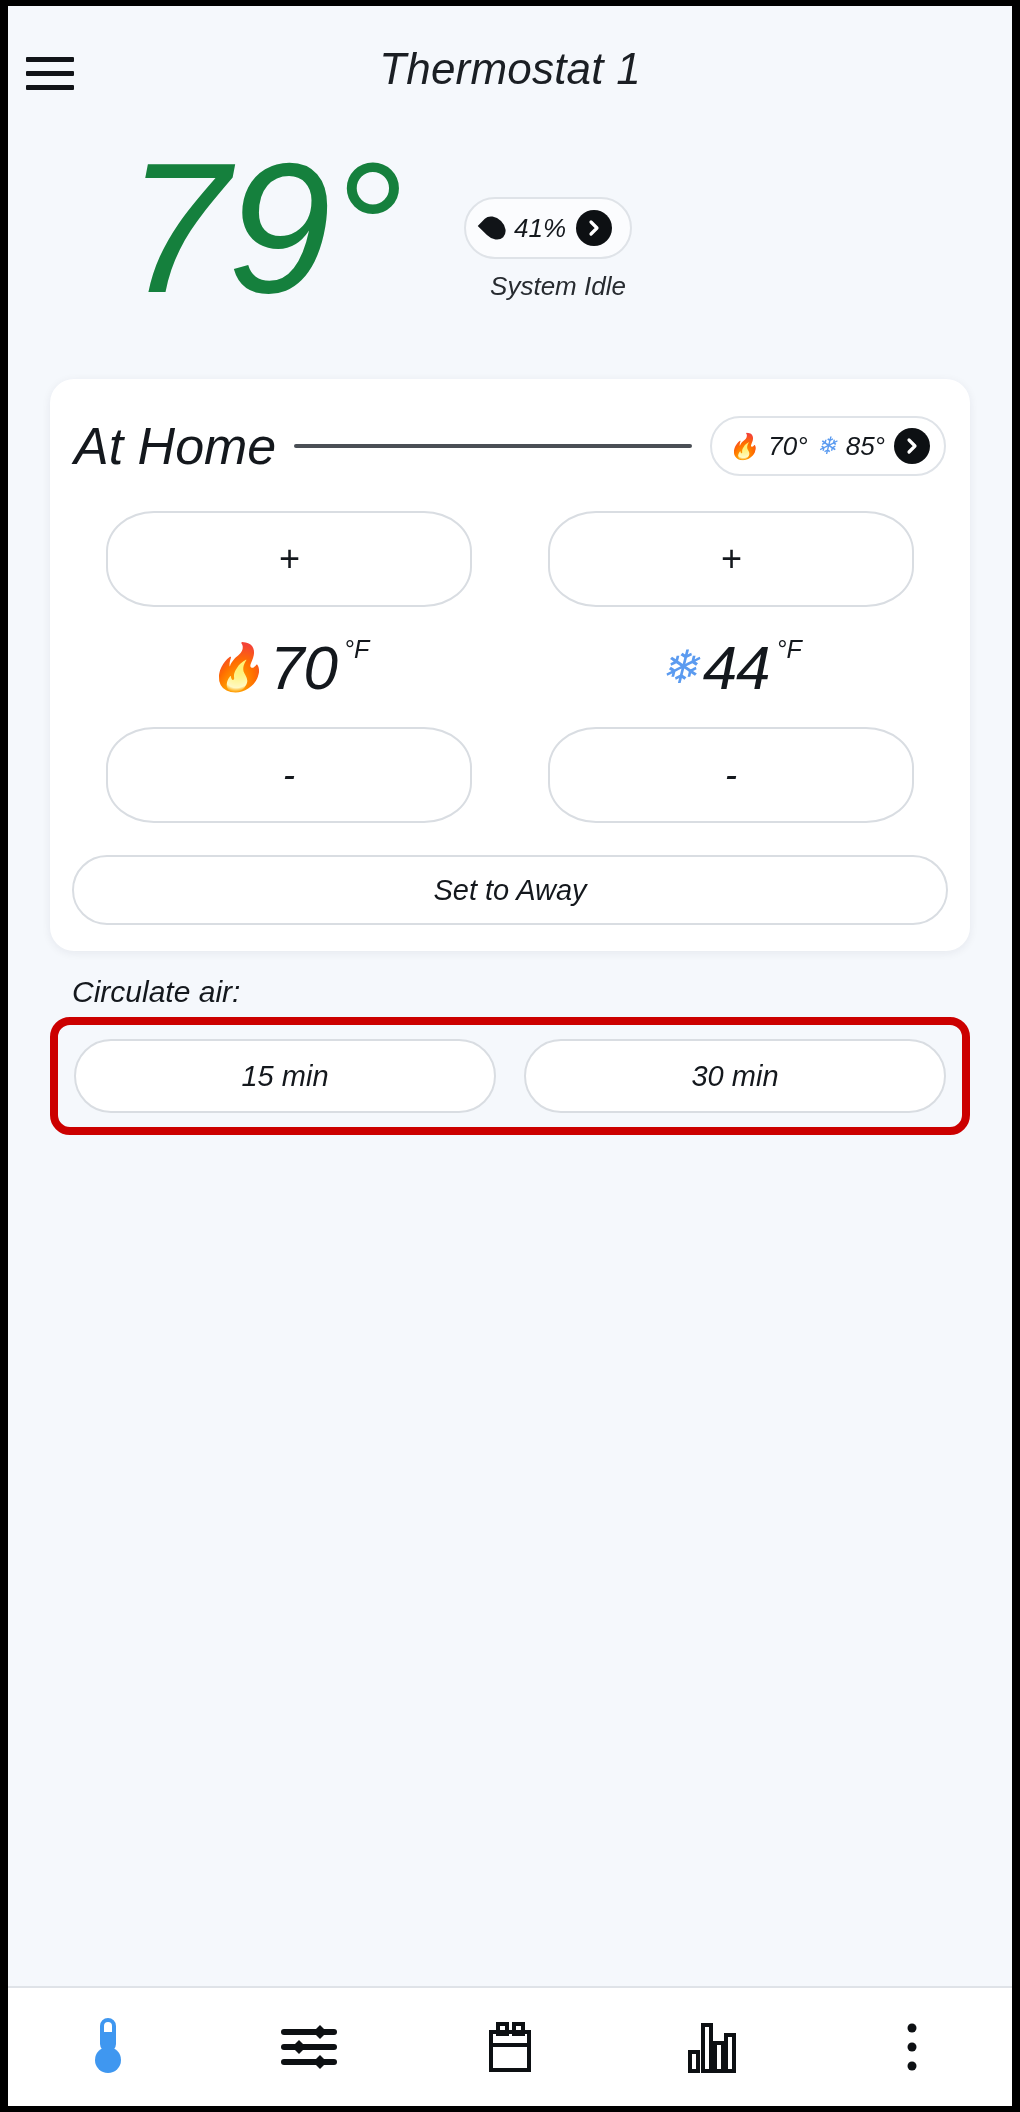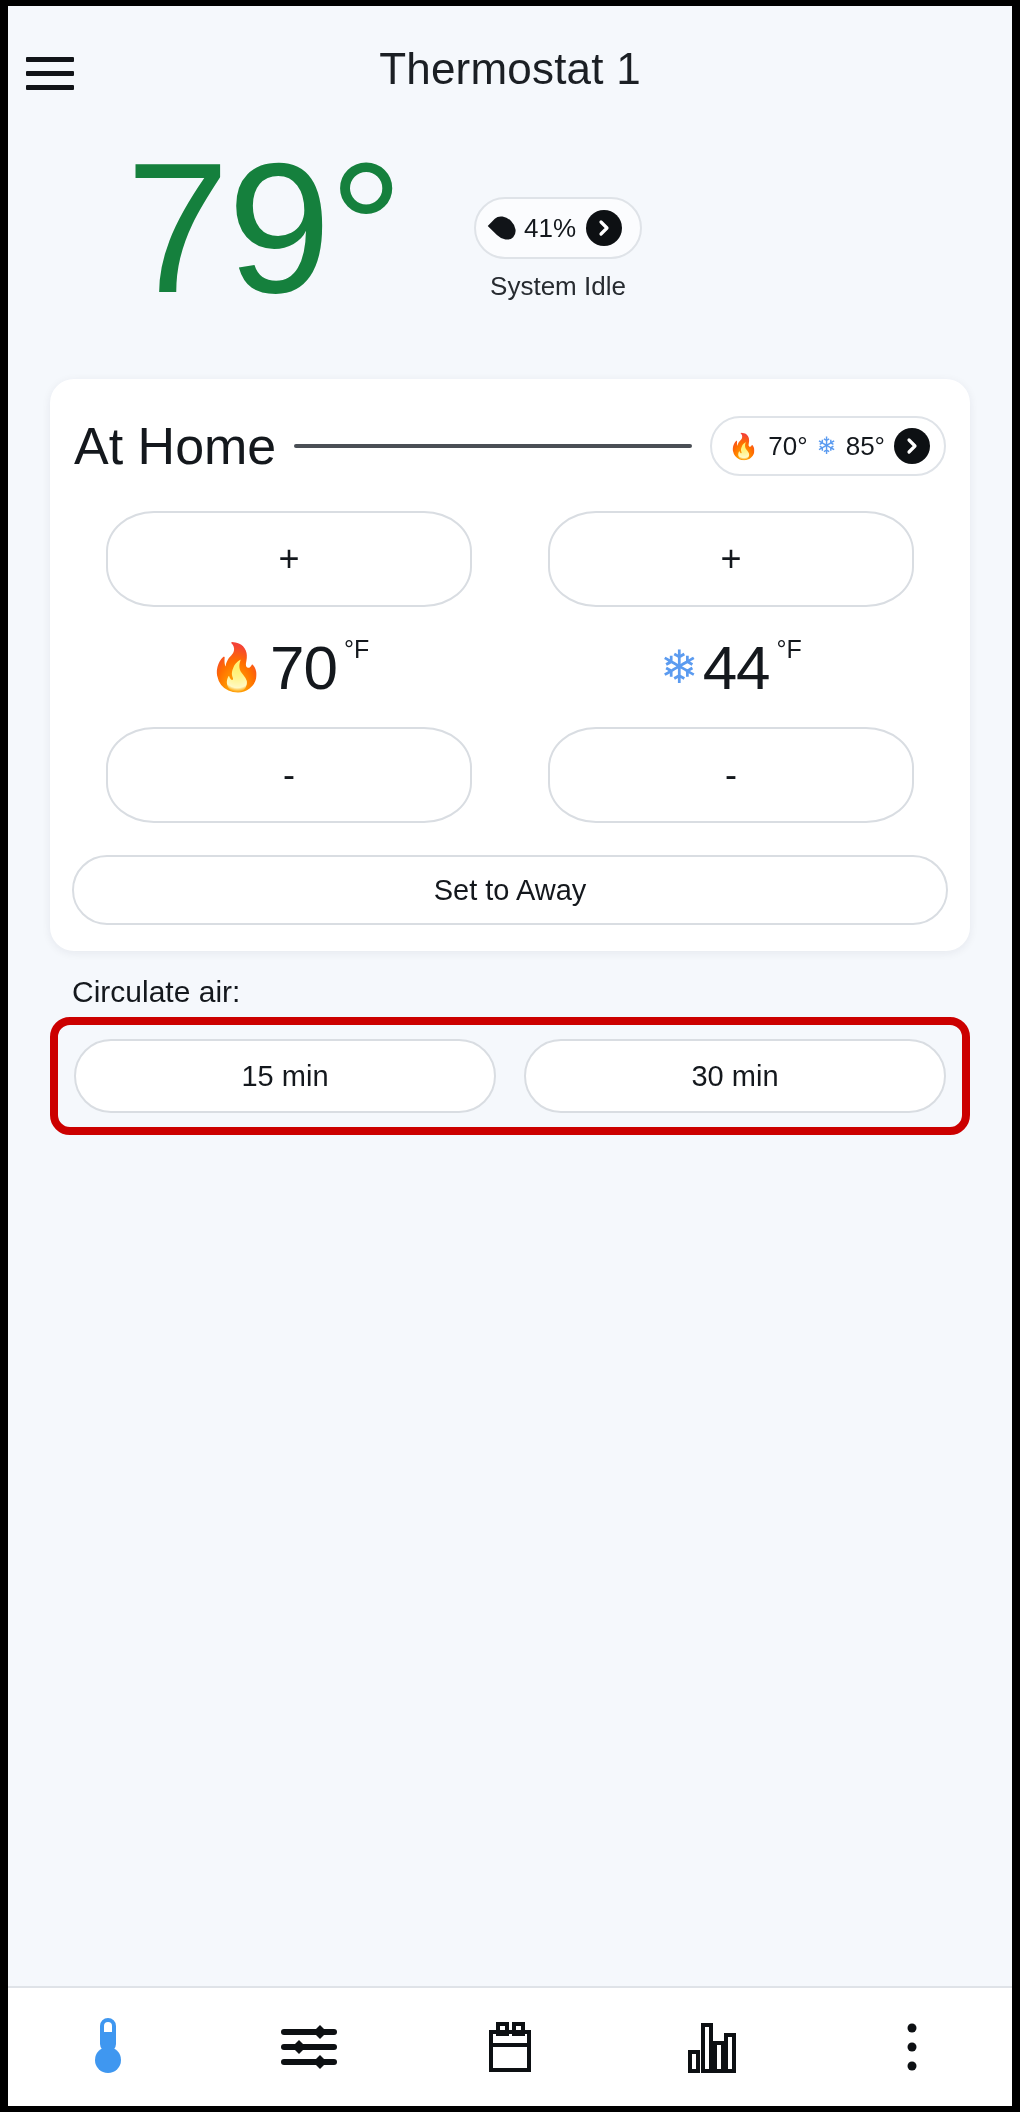--- a/index.html
+++ b/index.html
@@ -16,20 +16,21 @@
   #phone-frame {
     position: absolute;
     left: 8px;
     top: 6px;
     width: 1004px;
     height: 2100px;
     background: #f5f8fc;
     border: 0;
     display: flex;
     flex-direction: column;
+    font-style: italic;
   }
 
   
   #app-bar {
     position: relative;
     height: 128px;
     flex: 0 0 128px;
   }
   #hamburger-button {
     position: absolute;
@@ -73,21 +74,21 @@
     left: 118px;
     top: 1px;
     font-size: 186px;
     line-height: 1;
     font-weight: 300;
     color: #15803d;
     letter-spacing: -2px;
   }
   #humidity-pill {
     position: absolute;
-    left: 466px;
+    left: 456px;
     top: 63px;
     width: 168px;
     height: 62px;
     background: #fbfcfe;
     border: 2px solid #dfe3e8;
     border-radius: 34px;
     display: flex;
     align-items: center;
     justify-content: center;
     gap: 10px;

